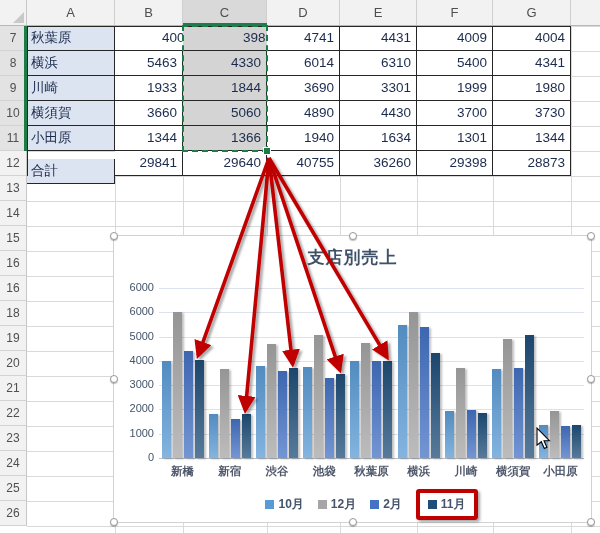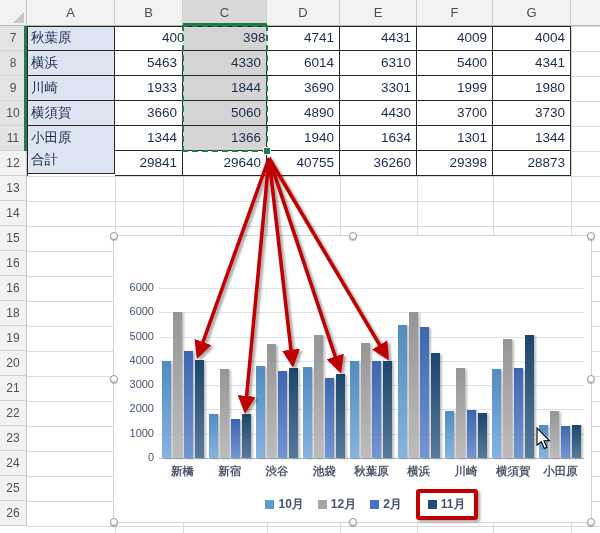--- a/index.html
+++ b/index.html
@@ -136,37 +136,38 @@
       <div class="cell num" style="left: 340px; top: 101px; width: 77px;">4430</div>
       <div class="cell num" style="left: 417px; top: 101px; width: 76px;">3700</div>
       <div class="cell num" style="left: 493px; top: 101px; width: 78px;">3730</div>
       <div class="cell lab" style="left: 27px; top: 126px; width: 88px;">小田原</div>
       <div class="cell num" style="left: 115px; top: 126px; width: 68px;">1344</div>
       <div class="cell num selc" style="left: 183px; top: 126px; width: 84px;">1366</div>
       <div class="cell num" style="left: 267px; top: 126px; width: 73px;">1940</div>
       <div class="cell num" style="left: 340px; top: 126px; width: 77px;">1634</div>
       <div class="cell num" style="left: 417px; top: 126px; width: 76px;">1301</div>
       <div class="cell num" style="left: 493px; top: 126px; width: 78px;">1344</div>
-      <div class="cell lab" style="left: 27px; top: 149px; width: 88px; font-family: Liberation Mono, monospace;">合計</div>
+      <div class="cell lab" style="left: 27px; top: 159px; width: 88px;">合計</div>
       <div class="cell num" style="left: 115px; top: 151px; width: 68px;">29841</div>
       <div class="cell num" style="left: 183px; top: 151px; width: 84px;">29640</div>
       <div class="cell num" style="left: 267px; top: 151px; width: 73px;">40755</div>
       <div class="cell num" style="left: 340px; top: 151px; width: 77px;">36260</div>
       <div class="cell num" style="left: 417px; top: 151px; width: 76px;">29398</div>
       <div class="cell num" style="left: 493px; top: 151px; width: 78px;">28873</div>
       <div class="table-edge" style="left: 27px; top: 26px; width: 544px; height: 150px;"></div>
     </div>
   <div id="selLayer">
       <div class="sel-border" style="left: 182px; top: 25px; width: 86px; height: 127px;"></div>
       <div class="fill-handle" style="left: 263px; top: 147px;"></div>
       <div class="accent" style="left: 24px; top: 26px; width: 3px; height: 125px;"></div>
       <div class="accent" style="left: 183px; top: 23px; width: 84px; height: 3px;"></div>
     </div>
 
   <div class="chart" id="chart" style="left: 113px; top: 235px; width: 479px; height: 288px;">
+    <div class="chart-title">支店別売上</div>
     <div id="yAxis">
         <div class="ylab" style="left: 0px; top: 215px;">0</div>
         <div class="ylab" style="left: 0px; top: 190.714px;">1000</div>
         <div class="ylab" style="left: 0px; top: 166.429px;">2000</div>
         <div class="ylab" style="left: 0px; top: 142.143px;">3000</div>
         <div class="ylab" style="left: 0px; top: 117.857px;">4000</div>
         <div class="ylab" style="left: 0px; top: 93.5714px;">5000</div>
         <div class="ylab" style="left: 0px; top: 69.2857px;">6000</div>
         <div class="ylab" style="left: 0px; top: 45px;">6000</div>
       </div>

